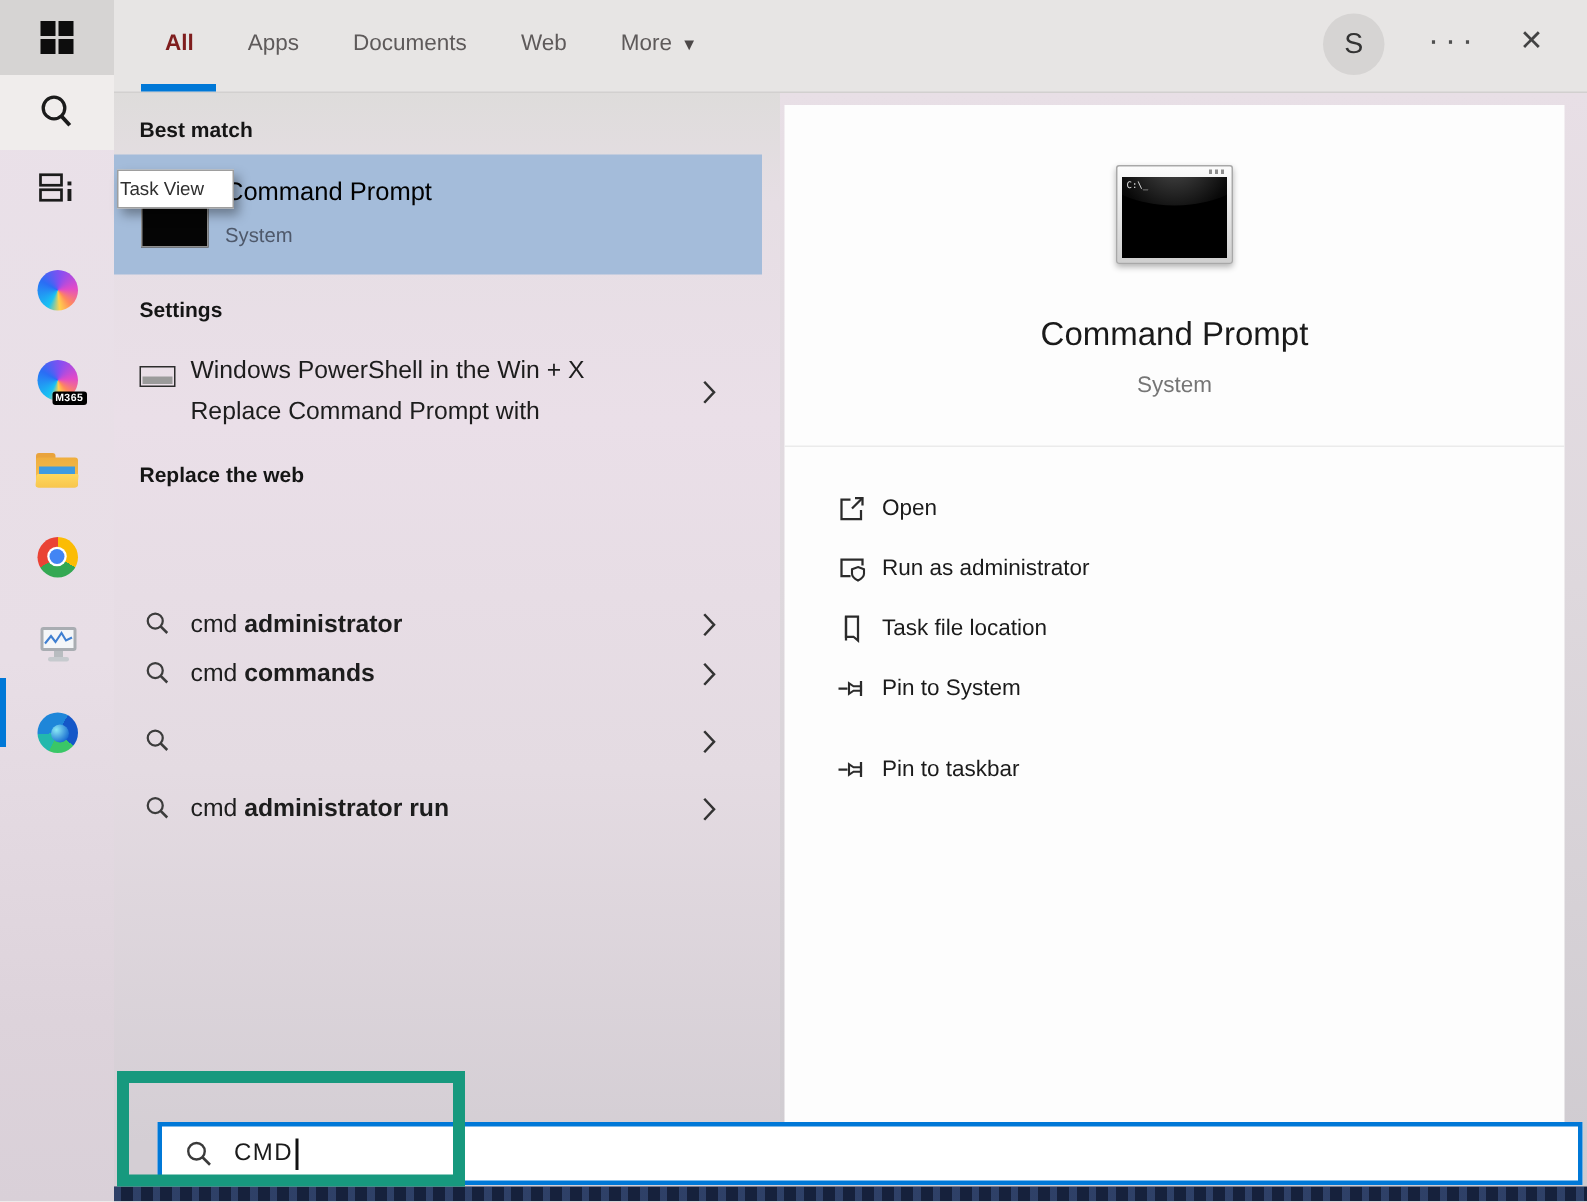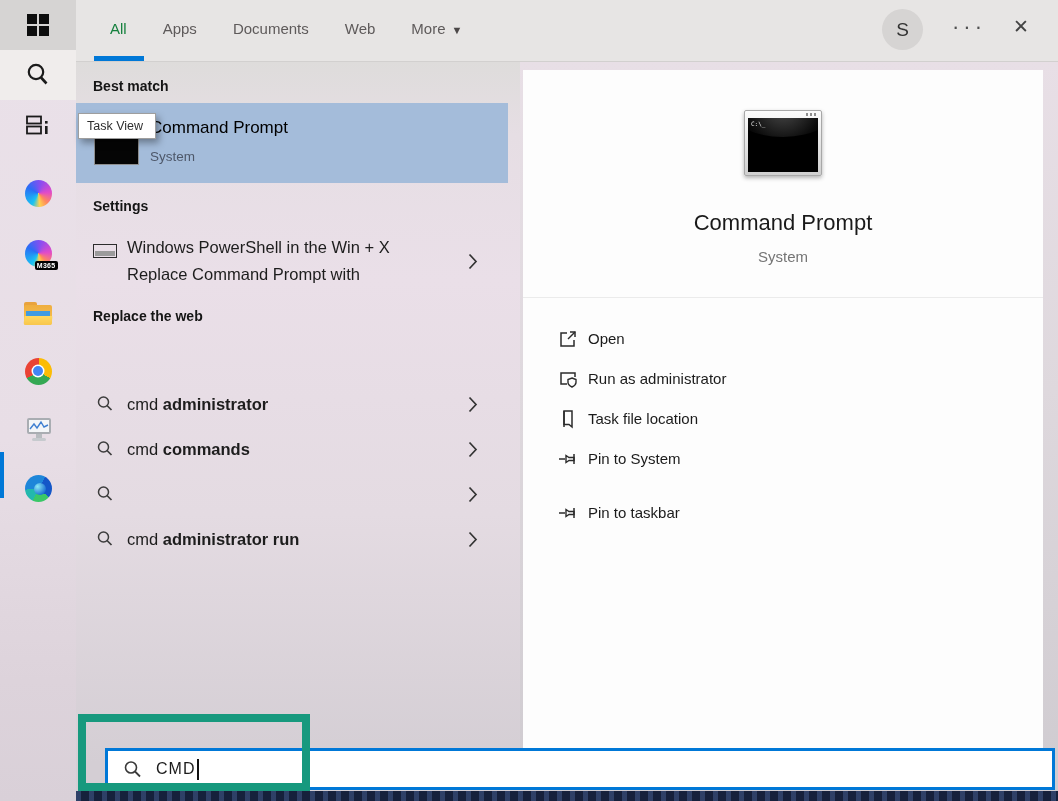--- a/index.html
+++ b/index.html
@@ -47,21 +47,21 @@
   .edge-icon .hole { position:absolute; left:9px; top:8px; width:12px; height:12px; border-radius:50%;
     background:radial-gradient(circle at 30% 30%,#8ae9f5,#1b6fd2 75%); }
 
   .sb-svg { display:block; }
 
   
   .topbar { position:absolute; left:76px; top:0; width:982px; height:62px; background:#e7e5e4;
     border-bottom:1px solid #d2d0cf; }
   .tabs { position:absolute; left:34px; top:0; height:56px; display:flex; align-items:center; gap:36px; }
   .tab { font-size:15px; color:#5e5a5a; cursor:default; white-space:nowrap; }
-  .tab.active { color:#15803d; font-weight:normal; }
+  .tab.active { color:#7f1d1d; font-weight:bold; }
   .tab .arrow { font-size:11px; color:#4c4848; margin-left:6px; }
   .tab-underline { position:absolute; left:18px; top:56px; width:50px; height:5px; background:#0078d7; }
   .avatar { position:absolute; left:806px; top:9px; width:41px; height:41px; border-radius:50%; background:#d6d4d3;
     display:flex; align-items:center; justify-content:center; font-size:19px; color:#333; }
   .ellipsis { position:absolute; left:870px; top:14px; width:46px; text-align:center; font-size:22px; letter-spacing:4px;
     color:#4f4f4f; }
   .closebtn { position:absolute; left:928px; top:15px; width:34px; text-align:center; font-size:19px; color:#434343; }
 
   
   .results { position:absolute; left:76px; top:62px; width:444px; height:729px;
@@ -71,21 +71,21 @@
   .h-settings { top:136px; }
   .h-web { top:246px; }
 
   .best-row { position:absolute; left:0; top:41px; width:432px; height:80px; background:#a4bcda; }
   .best-icon { position:absolute; left:18px; top:17px; width:45px; height:45px; background:#050505;
     border:1px solid #8f8f8f; }
   .best-title { position:absolute; left:74px; top:15px; font-size:17px; color:#000; }
   .best-sub { position:absolute; left:74px; top:46px; font-size:13.5px; color:#4e586a; }
 
   .tooltip { position:absolute; left:2px; top:51px; width:78px; height:26px; background:#fff; border:1px solid #9e9e9e;
-    box-shadow:3px 4px 7px rgba(0,0,0,.35); font-size:12.5px; color:#2e2e2e; line-height:24px; padding-left:8px; z-index:40; }
+    box-shadow:3px 4px 7px rgba(0,0,0,.35); font-size:12.5px; color:#2e2e2e; line-height:24px; padding-left:1px; z-index:40; }
 
   .settings-row { position:absolute; left:0; top:163px; width:432px; height:70px; }
   .settings-icon { position:absolute; left:17px; top:19px; width:24px; height:14px; border:1.6px solid #2c2c2c; }
   .settings-icon span { position:absolute; left:1px; right:1px; bottom:1px; height:5px; background:#9b9b9b; }
   .settings-text { position:absolute; left:51px; top:9px; font-size:16.5px; color:#1d1d1d; line-height:27px; }
 
   .web-row { position:absolute; left:0; width:432px; height:45px; }
   .web-row .mag { position:absolute; left:20px; top:13px; }
   .web-text { position:absolute; left:51px; top:0; line-height:45px; font-size:16.5px; color:#1d1d1d; white-space:pre; }
   .web-text .gray { color:#6e6e6e; }
@@ -238,21 +238,21 @@
         <div>Replace Command Prompt with</div>
       </div>
       <svg class="chev-settings" width="10" height="17" viewBox="0 0 10 17">
         <polyline points="1.5,1.5 8,8.5 1.5,15.5" fill="none" stroke="#333" stroke-width="1.7"></polyline>
       </svg>
     </div>
 
     <div class="sec-header h-web">Replace the web</div>
 
 
-    <div class="web-row" style="top:320px">
+    <div class="web-row" style="top:332px">
       <svg class="mag" width="18" height="18" viewBox="0 0 18 18">
         <circle cx="7.5" cy="7" r="5" fill="none" stroke="#3c3c3c" stroke-width="1.5"></circle>
         <line x1="11" y1="10.5" x2="15.5" y2="15" stroke="#3c3c3c" stroke-width="1.7"></line>
       </svg>
       <div class="web-text"><span>cmd </span><b>administrator</b></div>
       <svg class="chev" width="10" height="17" viewBox="0 0 10 17">
           <polyline points="1.5,1.5 8,8.5 1.5,15.5" fill="none" stroke="#333" stroke-width="1.7"></polyline>
         </svg>
     </div>
 

